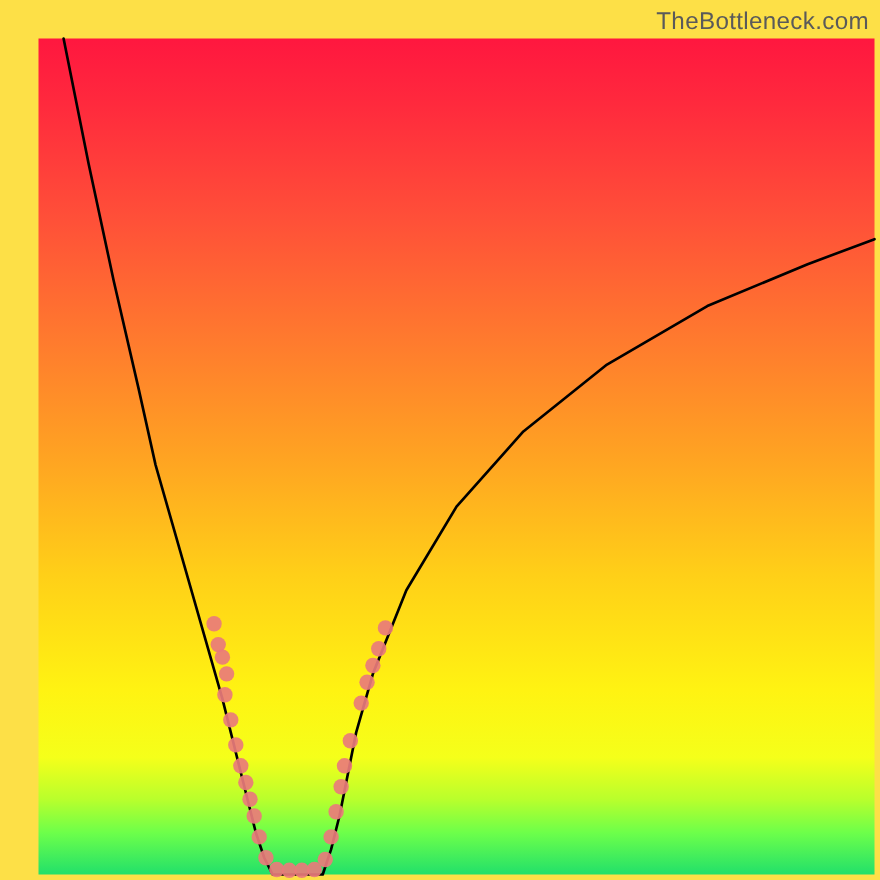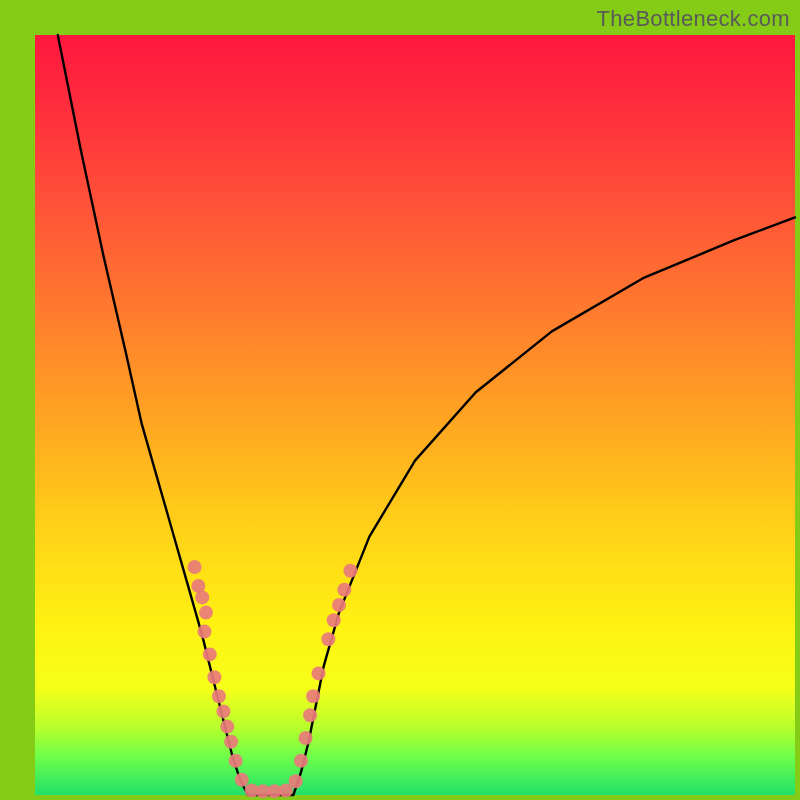--- a/index.html
+++ b/index.html
@@ -8,21 +8,21 @@
     width: 800px;
     height: 800px;
     overflow: hidden;
     font-family: Arial, Helvetica, sans-serif;
     background: #000;
   }
   .frame {
     position: relative;
     width: 800px;
     height: 800px;
-    background: #84cc16;
+    background: #fde047;
   }
   .plot-area {
     position: absolute;
     left: 35px;
     top: 35px;
     width: 760px;
     height: 760px;
     
     background: linear-gradient(
       to bottom,

